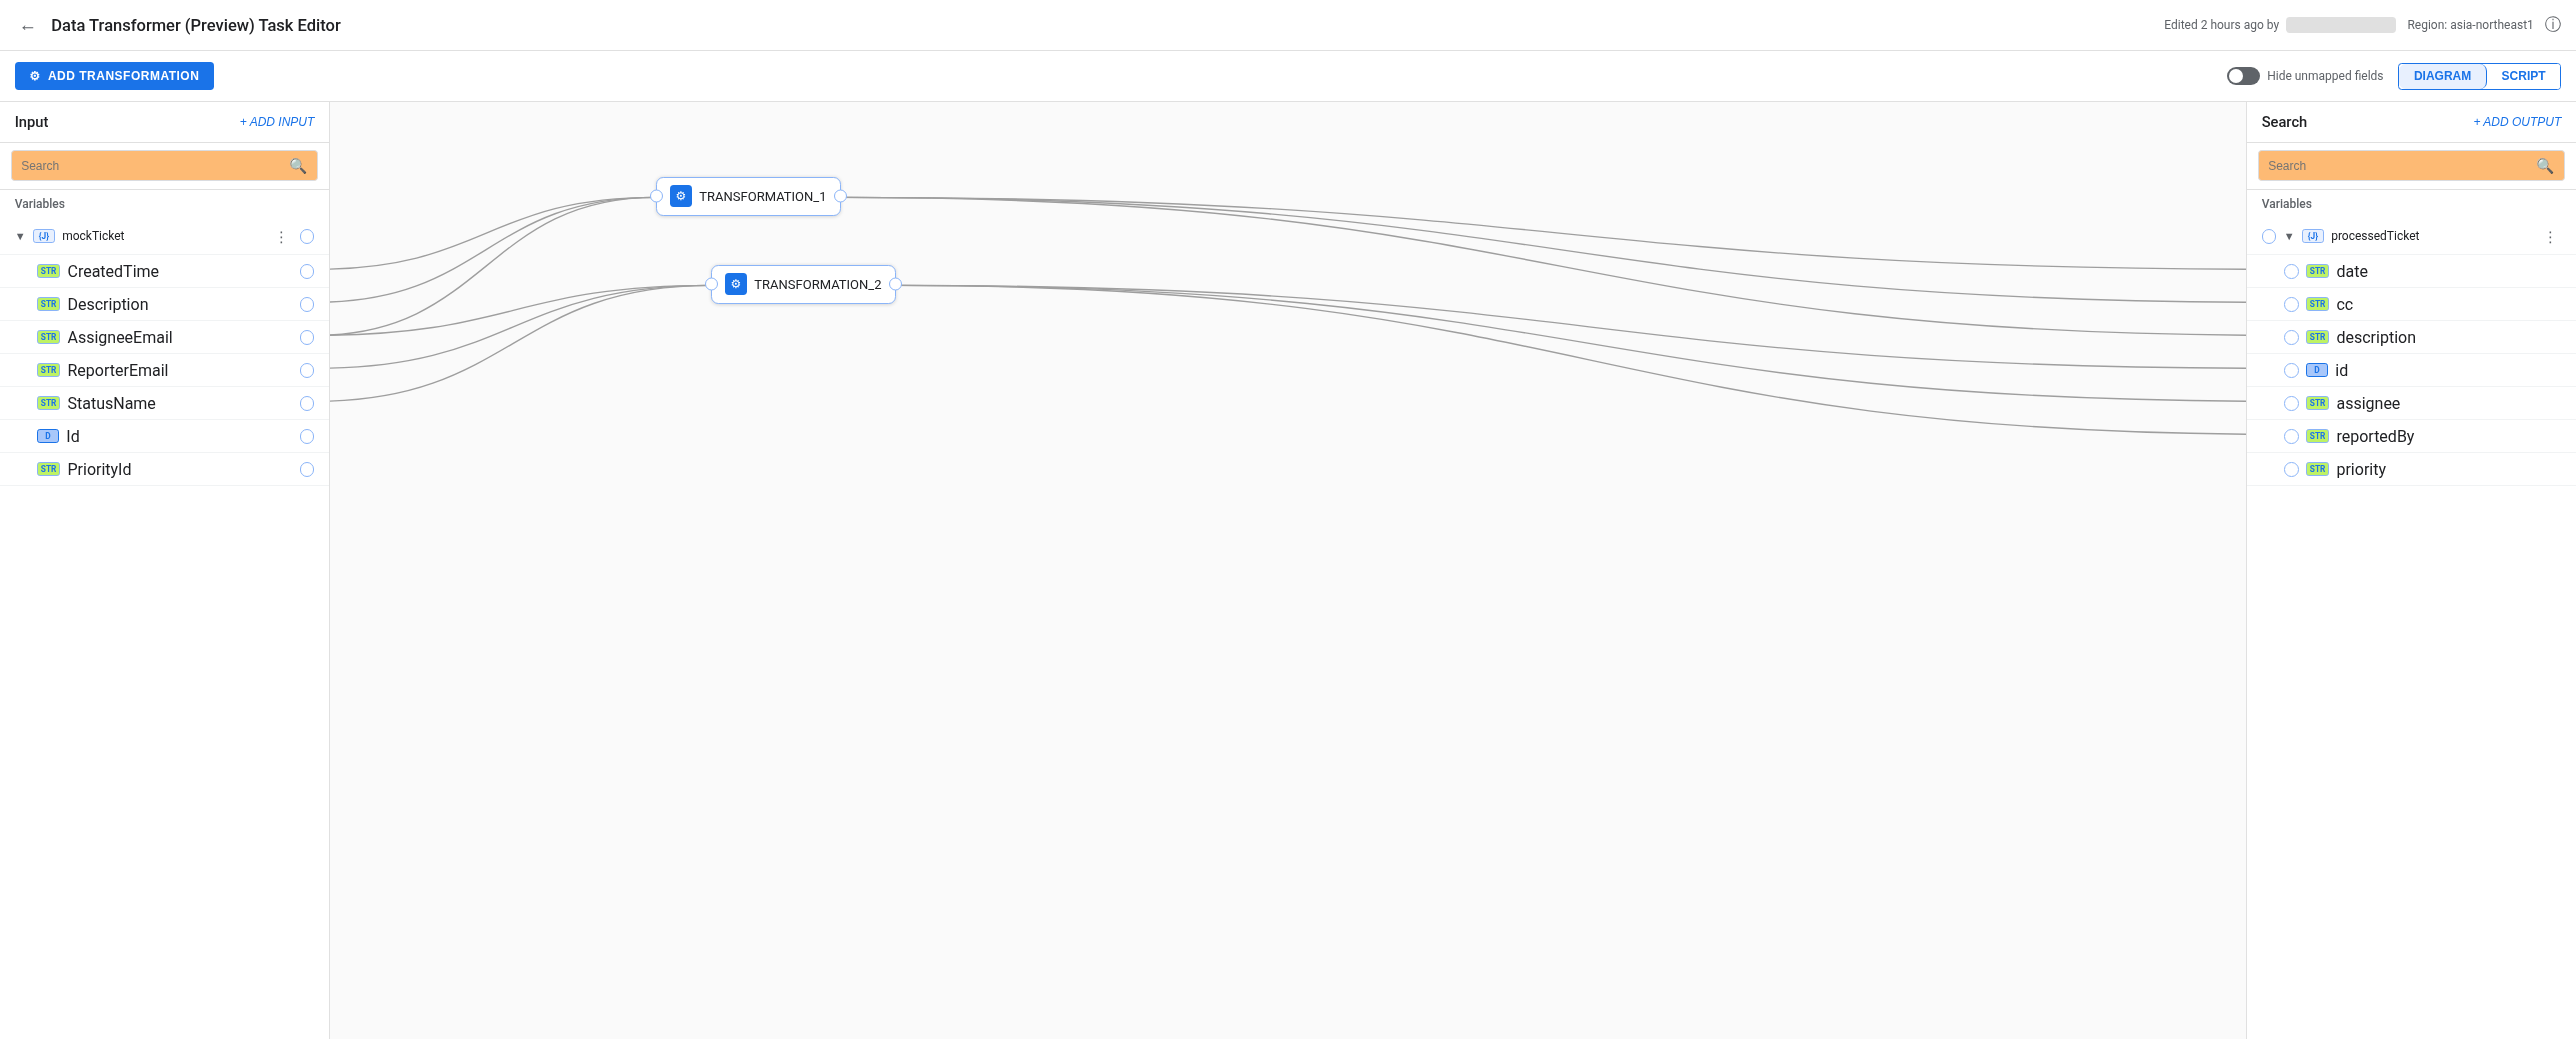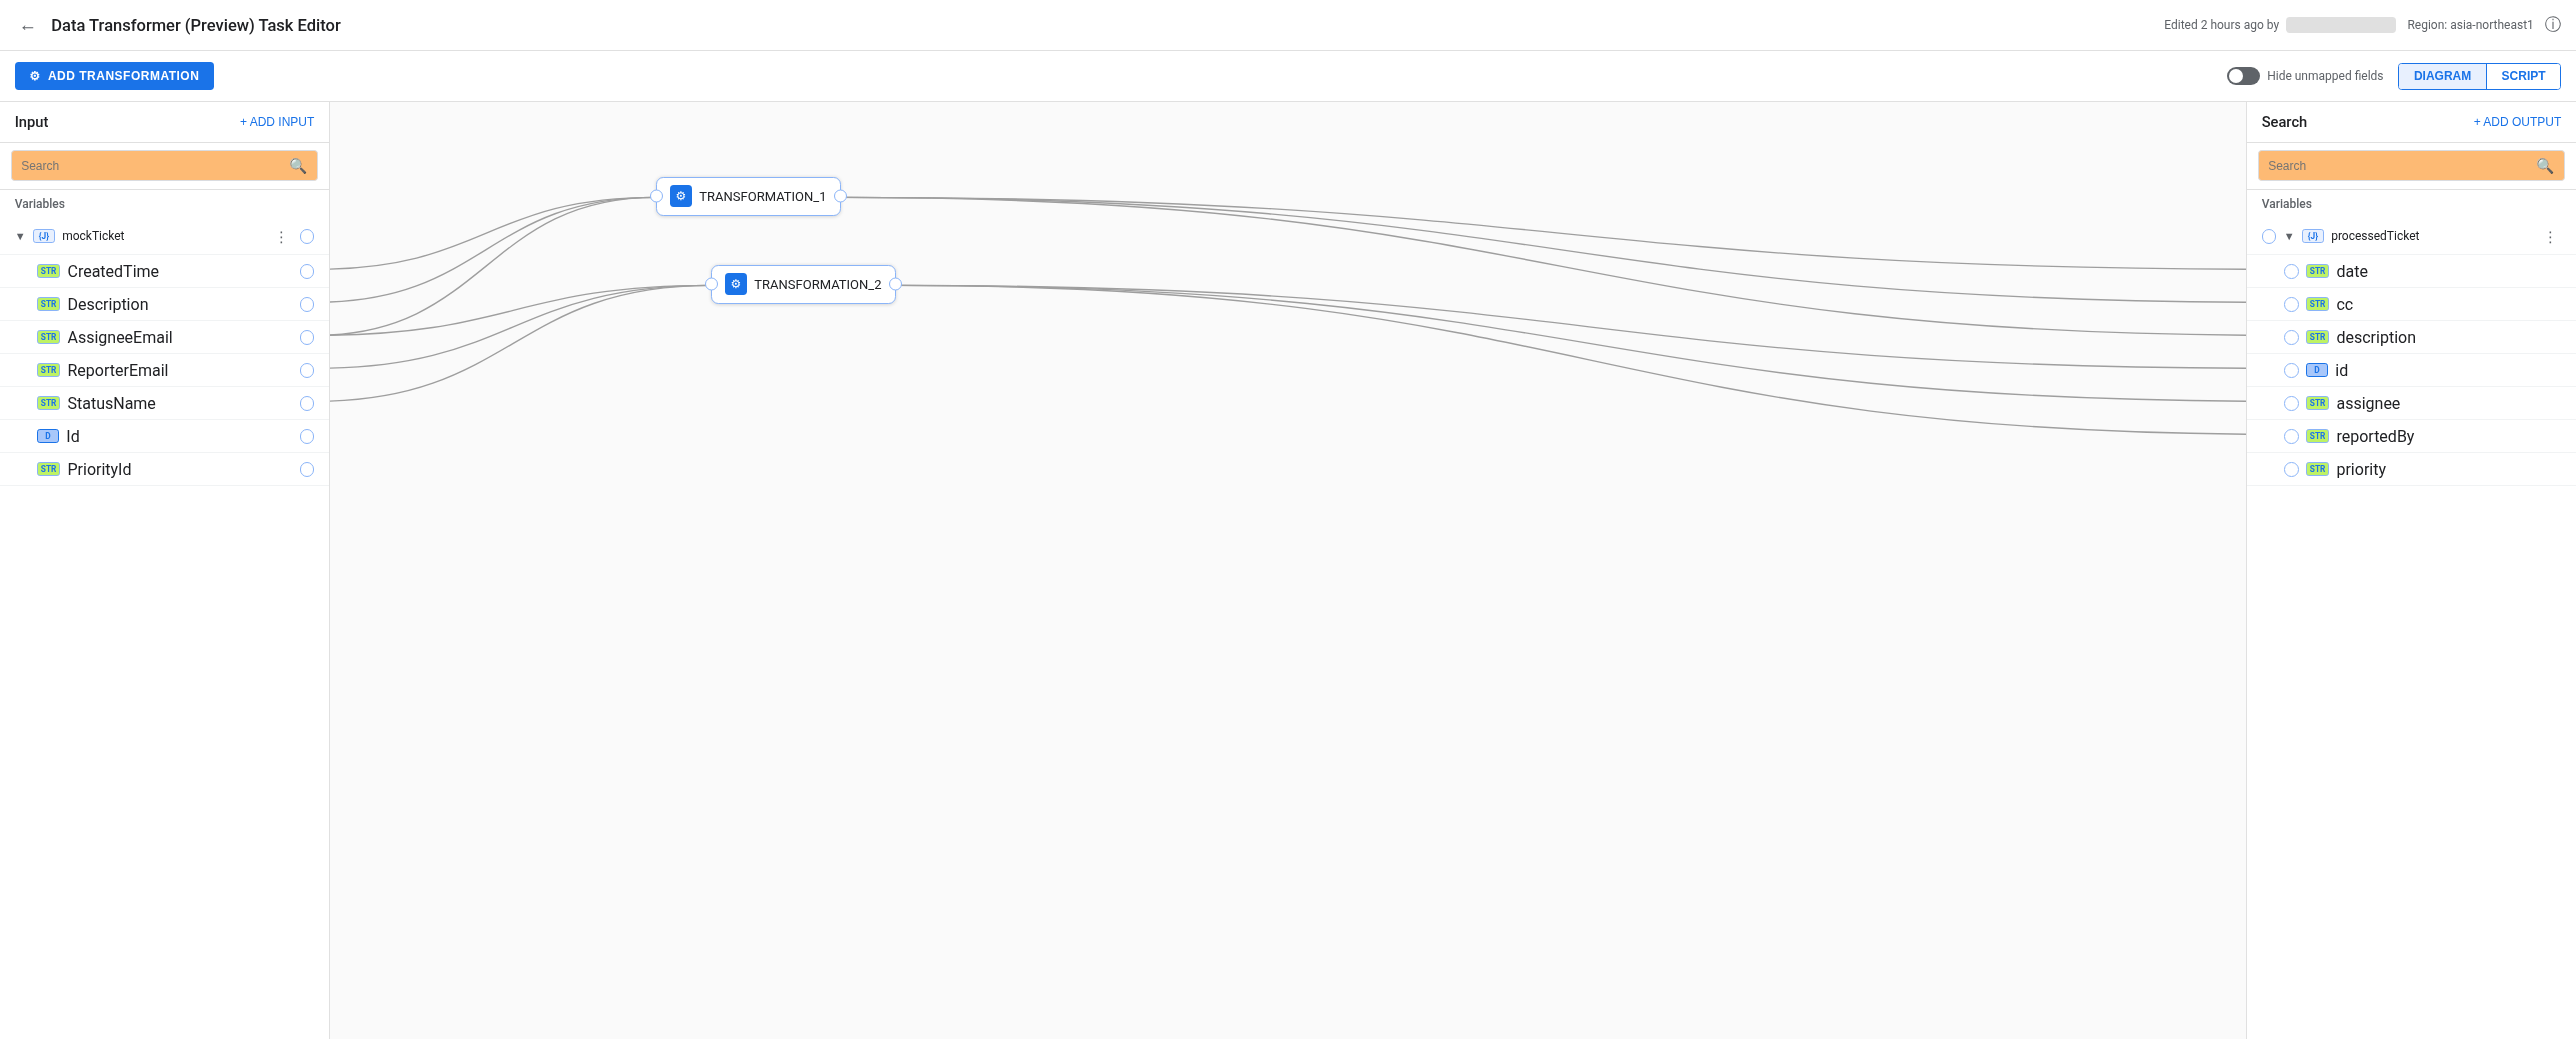--- a/index.html
+++ b/index.html
@@ -73,21 +73,21 @@
     }
     .view-tabs {
       display: flex; border: 0.9px solid #1a73e8; border-radius: 3.7px; overflow: hidden;
     }
     .view-tab {
       padding: 5.5px 14.7px; font-size: 12px; font-weight: 600;
       cursor: pointer; border: none; background: #fff;
       color: #1a73e8;
     }
     .view-tab.active {
-      background: #e8f0fe; color: #1a73e8;
+      background: #e8f0fe; color: #1a73e8; border-radius: 7px;
     }
     .view-tab:not(:last-child) { border-right: 0.9px solid #1a73e8; }
 
     
     .main-content {
       display: flex;
       height: calc(100vh - 103px);
       overflow: hidden;
     }
 
@@ -102,21 +102,21 @@
     }
     .panel-header {
       display: flex; padding: 11px 14.7px;
       border-bottom: 0.9px solid #e0e0e0;
       gap: 7.3px;
     }
     .panel-title { font-size: 14.7px; font-weight: 500; flex: 1; }
     .add-link {
       color: #1a73e8; font-size: 12px; font-weight: 500;
       cursor: pointer; background: none; border: none;
-      display: flex; align-items: center; gap: 3.7px;
+      display: flex; align-items: center; gap: 3.7px; font-style: italic;
     }
     .search-container {
       padding: 7.3px 11px;
       border-bottom: 0.9px solid #e0e0e0;
     }
     .search-input-wrap {
       display: flex; align-items: center;
       border: 0.9px solid #dadce0; border-radius: 3.7px;
       padding: 5.5px 9.2px; gap: 7.3px;
       background: #fdba74;

